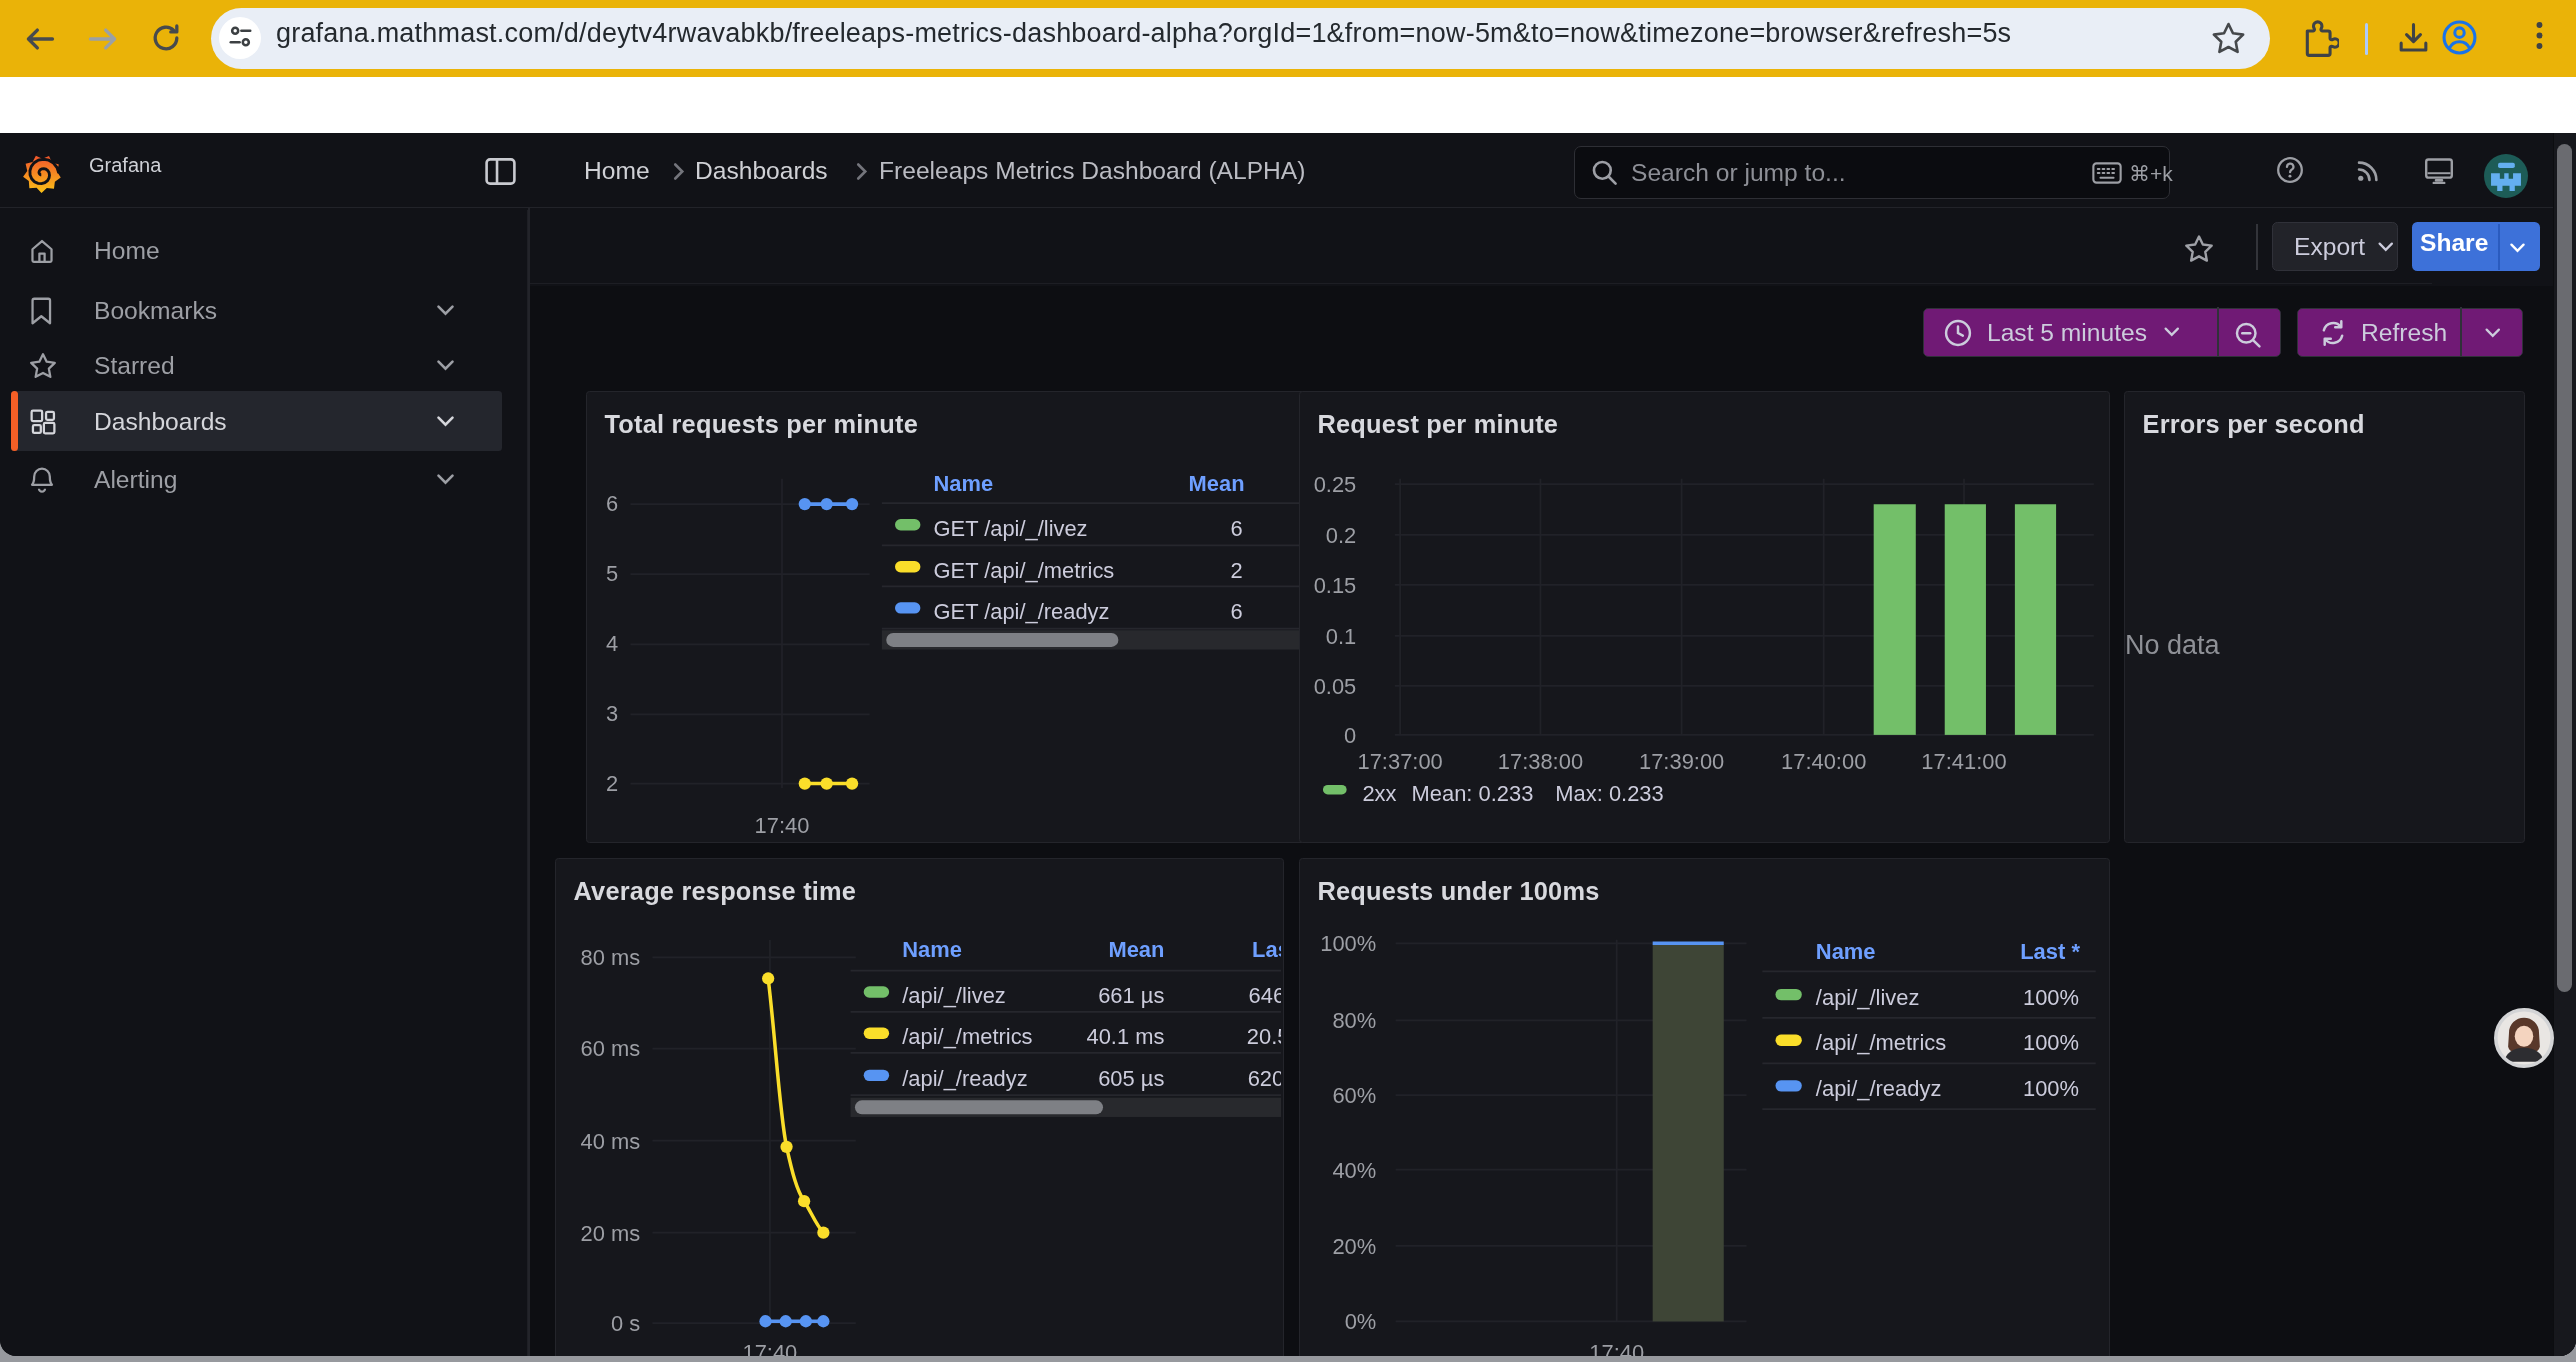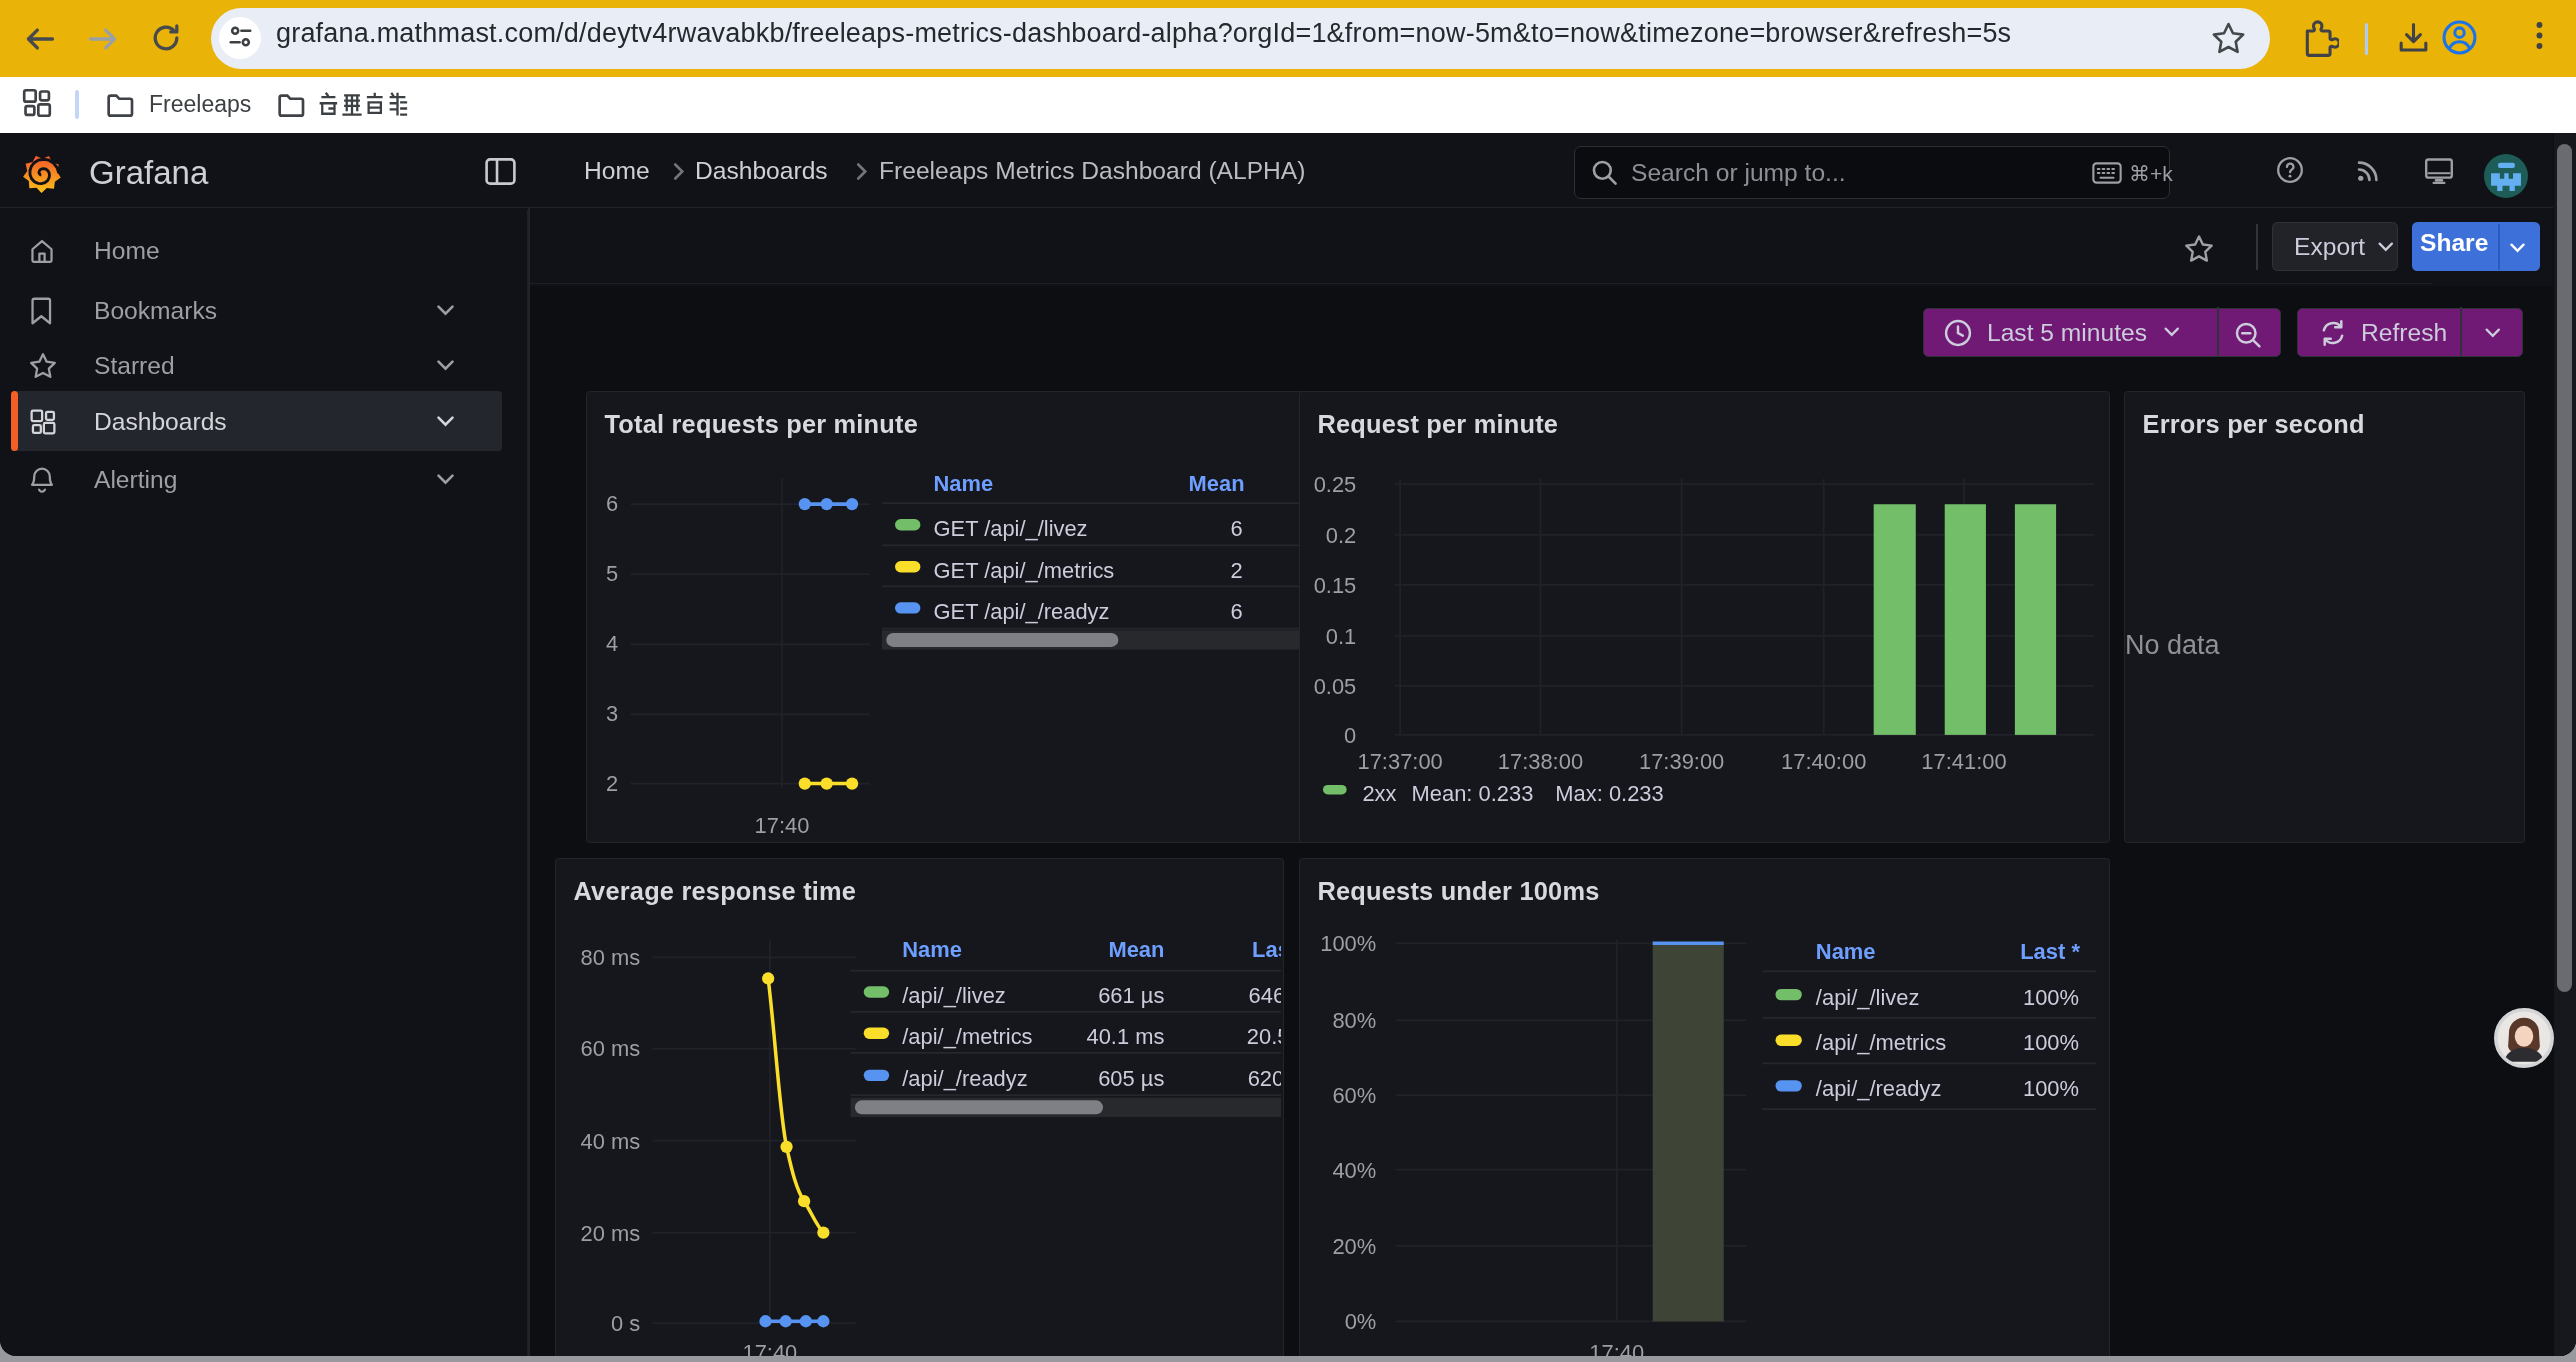--- a/index.html
+++ b/index.html
@@ -76,58 +76,34 @@
     <circle cx="12" cy="9" r="2.9" stroke="#1a73e8" stroke-width="1.9" fill="none"></circle>
     <path d="M5.8 18.6 a6.8 6.8 0 0 1 12.4 0" stroke="#1a73e8" stroke-width="1.9" fill="none"></path>
   </svg>
   <svg class="abs" style="left:2522px;top:18.4px" width="35" height="35" viewBox="0 0 40 40">
     <circle cx="20" cy="8" r="3.4" fill="#3f4246"></circle>
           <circle cx="20" cy="20" r="3.4" fill="#3f4246"></circle>
           <circle cx="20" cy="32" r="3.4" fill="#3f4246"></circle>
   </svg>
 </div>
 
-<div id="bmbar">
-  <svg class="abs" style="left:22px;top:11.4px" width="30" height="30" viewBox="0 0 34 34">
-    <rect x="2.5" y="2.5" width="13" height="13" rx="2" stroke="#3f4246" stroke-width="3" fill="none"></rect>
-    <rect x="20.5" y="4" width="10" height="10" rx="2" stroke="#3f4246" stroke-width="3" fill="none"></rect>
-    <rect x="4" y="20.5" width="10" height="10" rx="2" stroke="#3f4246" stroke-width="3" fill="none"></rect>
-    <rect x="18.5" y="18.5" width="13" height="13" rx="2" stroke="#3f4246" stroke-width="3" fill="none"></rect>
-  </svg>
-  <div class="abs" style="left:75px;top:13px;width:4.4px;height:29px;background:#c2d7f8;border-radius:2.6px"></div>
-  <svg class="abs" style="left:104px;top:12.3px" width="32" height="32" viewBox="0 0 24 24">
-    <path d="M3.5 6.5 a1.5 1.5 0 0 1 1.5 -1.5 h4.2 l2.2 2.3 h8.1 a1.5 1.5 0 0 1 1.5 1.5 v9.7 a1.5 1.5 0 0 1 -1.5 1.5 h-14.5 a1.5 1.5 0 0 1 -1.5 -1.5 z" fill="none" stroke="#3f4246" stroke-width="2"></path>
-  </svg>
-  <div class="bmtxt" style="left:149px">Freeleaps</div>
-  <svg class="abs" style="left:275px;top:12.3px" width="32" height="32" viewBox="0 0 24 24">
-    <path d="M3.5 6.5 a1.5 1.5 0 0 1 1.5 -1.5 h4.2 l2.2 2.3 h8.1 a1.5 1.5 0 0 1 1.5 1.5 v9.7 a1.5 1.5 0 0 1 -1.5 1.5 h-14.5 a1.5 1.5 0 0 1 -1.5 -1.5 z" fill="none" stroke="#3f4246" stroke-width="2"></path>
-  </svg>
-  <svg class="abs" style="left:317px;top:13px" width="91" height="30" viewBox="0 0 104 34">
-    <g stroke="#3c4043" stroke-width="2.6" fill="none">
-      <path d="M5 8 h16 M3 15 h20 M6 15 v12 h14 v-12 M10 3 l3 4 M13 21 h6"></path>
-      <path d="M31 6 h18 M31 12 h18 M31 18 h18 M34 6 v18 M40 6 v22 M46 6 v18 M29 28 h22"></path>
-      <path d="M57 8 h18 M59 14 h14 v12 h-14 z M59 20 h14 M66 3 v5"></path>
-      <path d="M83 8 h18 M85 3 l3 5 M92 3 v26 M83 15 h8 M83 22 h8 M95 14 h8 M95 21 h8 M95 28 h8"></path>
-    </g>
-  </svg>
-</div>
 
 <div id="app">
   <div id="gheader">
     <svg class="abs" style="left:22px;top:17.5px" width="40" height="44" viewBox="0 0 46 54">
       <defs>
         <linearGradient id="gflame" x1="0" y1="0" x2="0" y2="1">
           <stop offset="0" stop-color="#f2552c"></stop>
                 <stop offset="1" stop-color="#fbc117"></stop>
         </linearGradient>
       </defs>
       <path d="M43.6,16.7 L41.3,25.2 L46.0,32.6 L38.8,37.6 L37.7,46.4 L28.9,45.5 L22.4,51.5 L16.3,45.2 L7.5,45.6 L6.8,36.9 L-0.2,31.5 L4.9,24.4 L2.9,15.8 L11.4,13.6 L15.5,5.7 L23.4,9.5 L31.6,6.1 L35.2,14.1 Z" fill="url(#gflame)"></path>
       <path d="M22.1,29.2 L21.2,29.2 L20.3,28.6 L19.6,27.6 L19.3,26.1 L19.8,24.4 L21.0,22.9 L22.9,21.9 L25.2,21.6 L27.7,22.3 L30.0,24.0 L31.6,26.5 L32.2,29.8 L31.6,33.2 L29.7,36.4 L26.5,38.8 L22.5,40.0 L18.1,39.7 L13.8,37.7 L10.4,34.2 L8.4,29.5 L8.2,24.2 L9.9,18.9 L13.5,14.3 L18.7,11.2 L24.9,10.1 L31.3,11.3 L37.1,14.8 L41.4,20.3 L43.6,27.2" fill="none" stroke="#111217" stroke-width="3.5"></path>
     </svg>
-    <div class="abs" style="left:89px;top:21px;font-size:33px;color:#ced0d6">Grafana</div>
+    <div class="abs" style="left:89px;top:21px;font-size:20px;color:#ced0d6">Grafana</div>
     <svg class="abs" style="left:484px;top:22px" width="33" height="33" viewBox="0 0 38 38">
       <rect x="3" y="5" width="32" height="28" rx="4" stroke="#c9cad0" stroke-width="3" fill="none"></rect>
       <line x1="15" y1="5" x2="15" y2="33" stroke="#c9cad0" stroke-width="3"></line>
     </svg>
     <div class="abs crumb" style="left:584px;top:24px">Home</div>
     <svg class="abs" style="left:670px;top:28px" width="17.5" height="21" viewBox="0 0 20 24">
             <path d="M6 4 L14 12 L6 20" stroke="#74757c" stroke-width="3" fill="none" stroke-linecap="round"></path>
           </svg>
     <div class="abs crumb" style="left:695px;top:24px">Dashboards</div>
     <svg class="abs" style="left:853px;top:28px" width="17.5" height="21" viewBox="0 0 20 24">

